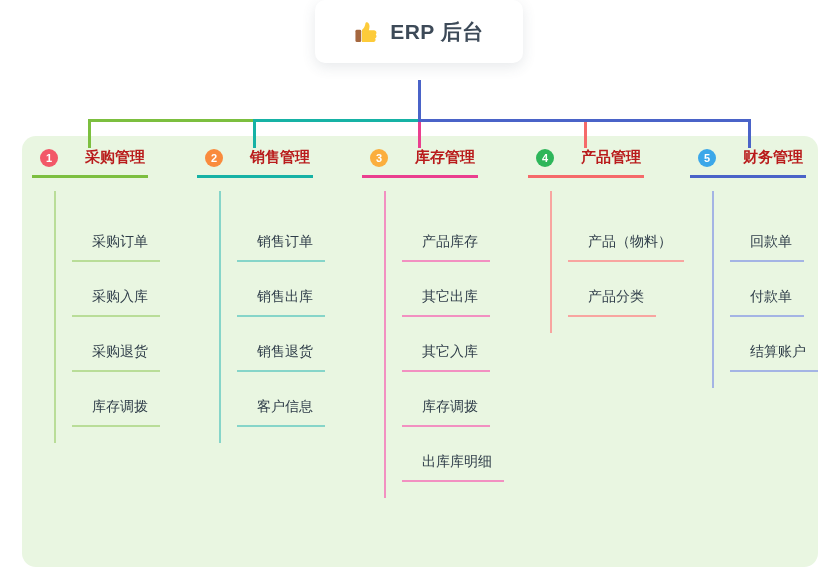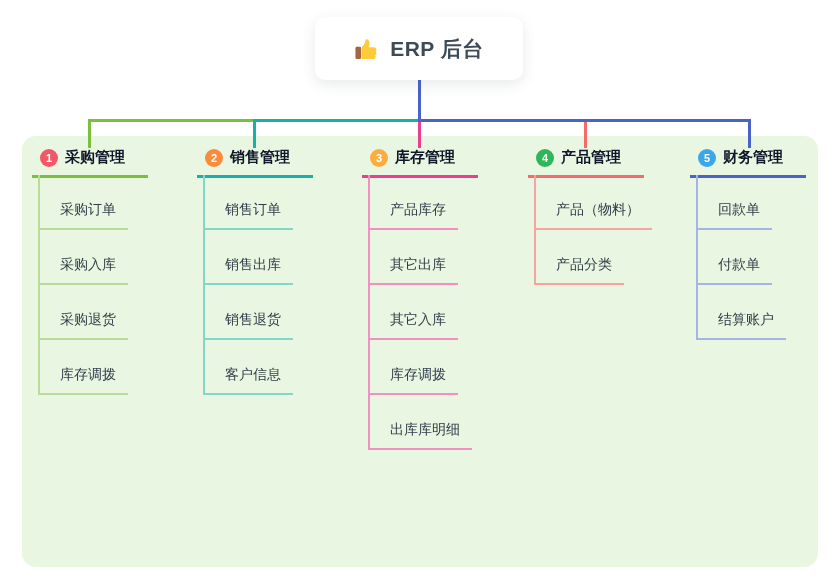--- a/index.html
+++ b/index.html
@@ -6,43 +6,43 @@
   .stage{
     position:relative;width:839px;height:588px;overflow:hidden;
     font-family:"Liberation Sans","DejaVu Sans",sans-serif;
     background:#ffffff;
   }
   .panel{
     position:absolute;left:22px;top:136px;width:796px;height:431px;
     background:#e9f6e1;border-radius:14px;
   }
   .root-card{
-    position:absolute;left:315px;top:17px;width:208px;height:63px;
+    position:absolute;left:315px;top:0;width:208px;height:63px;
     background:#ffffff;border-radius:10px;
     box-shadow:0 4px 14px rgba(60,70,90,.12);
     display:flex;align-items:center;justify-content:center;gap:10px;
     z-index:3;
   }
   .root-title{font-size:21px;font-weight:600;color:#3d4a58;letter-spacing:.5px;}
   .line{position:absolute;z-index:1;}
   .branch{position:absolute;top:146px;width:116px;z-index:2;}
   .bhead{
     display:flex;align-items:center;gap:7px;
     padding:0 0 6px 8px;height:23px;
     border-bottom:3px solid #999;
   }
   .badge{
     width:18px;height:18px;border-radius:50%;flex:0 0 18px;
     color:#fff;font-size:11px;font-weight:bold;
     display:flex;align-items:center;justify-content:center;
     background:#999;
   }
-  .blabel{font-size:15px;font-weight:600;color:#0f172a;white-space:nowrap;}
+  .blabel{font-size:15px;font-weight:600;color:#b91c1c;white-space:nowrap;margin-left:20px;}
   .children{
-    list-style:none;margin:0;padding:0;
+    list-style:none;margin:16px;padding:16px;
     position:absolute;left:6px;top:29px;
     border-left:2px solid #ccc;
   }
   .children li{
     height:55px;box-sizing:border-box;width:fit-content;
     display:flex;align-items:flex-end;
     padding:0 12px 9px 20px;
     border-bottom:2px solid #ccc;
     font-size:14px;color:#2f3d49;white-space:nowrap;
   }

